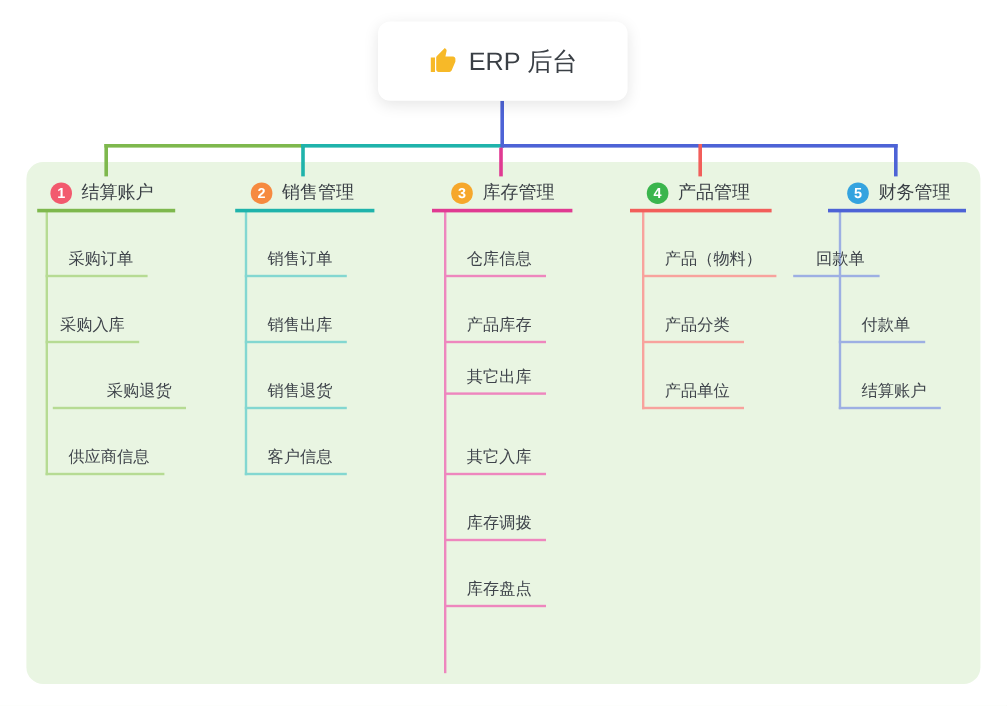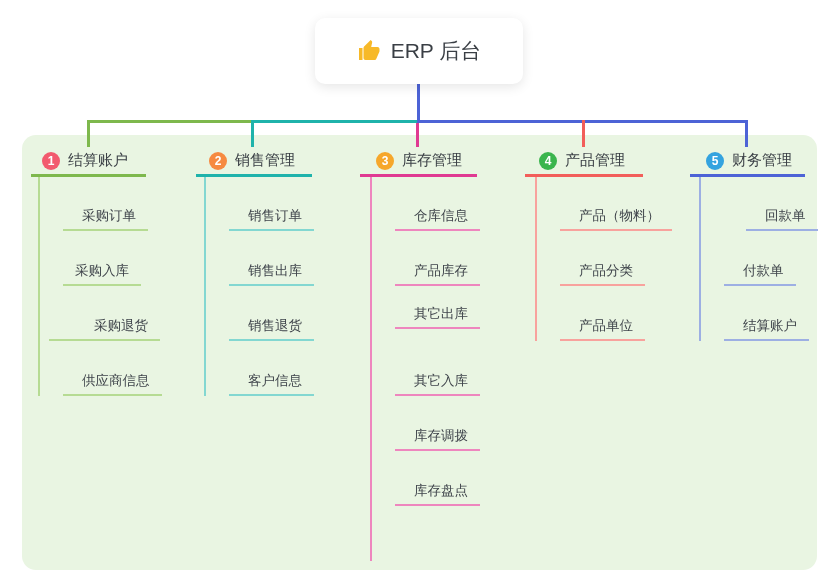--- a/index.html
+++ b/index.html
@@ -16,21 +16,21 @@
   .branch{position:absolute;inset:0;}
   .branch-label{position:absolute;top:147px;height:30px;box-sizing:border-box;
                 border-bottom:3px solid var(--c);display:flex;align-items:center;gap:8px;
                 font-size:15px;color:#3b4046;z-index:2;}
   .badge{width:18px;height:18px;border-radius:50%;background:var(--bc);color:#ffffff;
          font-size:12px;font-weight:bold;display:flex;align-items:center;justify-content:center;
          flex:none;line-height:1;}
   .spine{position:absolute;width:2px;background:var(--cc);top:176px;z-index:1;}
   .child{position:absolute;height:29px;box-sizing:border-box;line-height:27px;font-size:13.5px;
          color:#3f444b;padding-left:19px;padding-right:12px;border-bottom:2px solid var(--cc);
-         white-space:nowrap;width:max-content;z-index:2;margin-left:25px;}
+         white-space:nowrap;width:max-content;z-index:2;}
 </style>
 </head>
 <body>
 
 <div class="canvas">
 
   <div class="panel"></div>
 
   <div class="line" style="left:417px;top:84px;width:3px;height:39px;background:#4d63d6;"></div>
   <div class="line" style="left:87px;top:120px;width:167px;height:3px;background:#7eb84d;"></div>
@@ -52,21 +52,21 @@
   </div>
 
   <div class="branch" style="--c:#7eb84d;--cc:#b6db93;--bc:#f25a6e;">
     <div class="branch-label" style="left:31px;width:115px;padding-left:11px;">
       <span class="badge">1</span>
       <span>结算账户</span>
     </div>
     <div class="spine" style="left:38px;height:220px;"></div>
     <div class="child" style="left:38px;top:202px;">采购订单</div>
     <div class="child" style="left:38px;top:257px;padding-left:12px;">采购入库</div>
-    <div class="child" style="left:24px;top:312px;padding-left:45px;">采购退货</div>
+    <div class="child" style="left:44px;top:312px;padding-left:45px;">采购退货</div>
     <div class="child" style="left:38px;top:367px;">供应商信息</div>
   </div>
 
   <div class="branch" style="--c:#1fb3ab;--cc:#83d7d1;--bc:#f68a40;">
     <div class="branch-label" style="left:196px;width:116px;padding-left:13px;">
       <span class="badge">2</span>
       <span>销售管理</span>
     </div>
     <div class="spine" style="left:204px;height:220px;"></div>
     <div class="child" style="left:204px;top:202px;">销售订单</div>
@@ -99,18 +99,18 @@
     <div class="child" style="left:535px;top:312px;">产品单位</div>
     <div class="child" style="left:535px;top:257px;">产品分类</div>
   </div>
 
   <div class="branch" style="--c:#4d63d6;--cc:#9dafe3;--bc:#34a3df;">
     <div class="branch-label" style="left:690px;width:115px;padding-left:16px;">
       <span class="badge">5</span>
       <span>财务管理</span>
     </div>
     <div class="spine" style="left:699px;height:165px;"></div>
-    <div class="child" style="left:721px;top:202px;">回款单</div>
+    <div class="child" style="left:661px;top:202px;">回款单</div>
     <div class="child" style="left:699px;top:257px;">付款单</div>
     <div class="child" style="left:699px;top:312px;">结算账户</div>
   </div>
 
 </div>
 
 </body></html>

